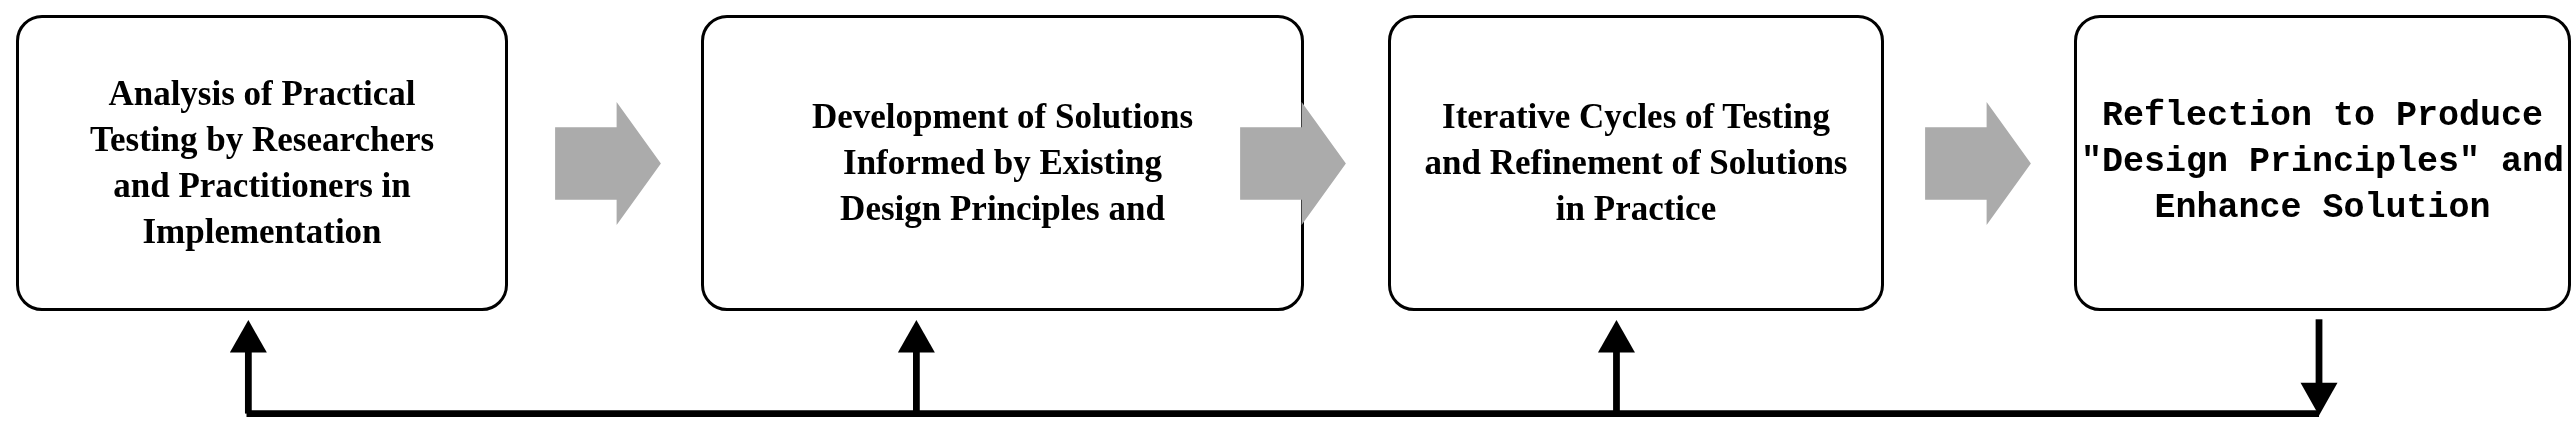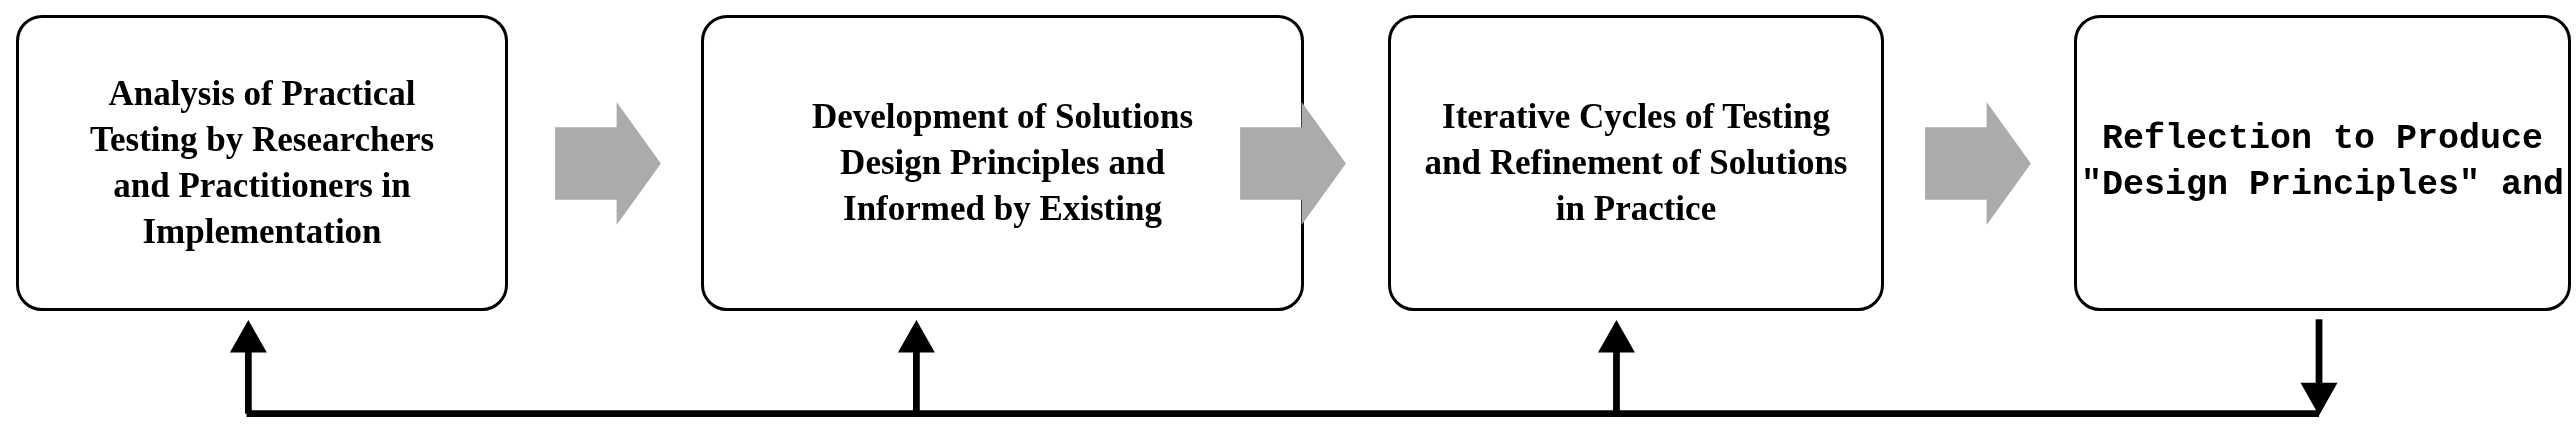--- a/index.html
+++ b/index.html
@@ -36,33 +36,34 @@
 
   <div class="stage-box" style="left:16px;top:15px;width:492px;height:296px;font-family:Liberation Serif, serif;">
     <div class="stage-line">Analysis of Practical</div>
     <div class="stage-line">Testing by Researchers</div>
     <div class="stage-line">and Practitioners in</div>
     <div class="stage-line">Implementation</div>
   </div>
 
   <div class="stage-box" style="left:701px;top:15px;width:603px;height:296px;">
     <div class="stage-line">Development of Solutions</div>
+    <div class="stage-line">Informed by Existing</div>
     <div class="stage-line">Design Principles and</div>
-    <div class="stage-line">Informed by Existing</div>
   </div>
 
   <div class="stage-box" style="left:1388px;top:15px;width:496px;height:296px;justify-content:center;">
     <div class="stage-line">Iterative Cycles of Testing</div>
     <div class="stage-line">and Refinement of Solutions</div>
     <div class="stage-line">in Practice</div>
   </div>
 
   <div class="stage-box" style="left:2074px;top:15px;width:497px;height:296px;font-family:Liberation Mono, monospace;">
     <div class="stage-line">Reflection to Produce</div>
     <div class="stage-line">"Design Principles" and</div>
+    <div class="stage-line">Enhance Solution</div>
   </div>
 
   <svg class="flow-arrow" style="left:555px;top:102px;" width="106" height="123" viewBox="0 0 172 200">
     <polygon points="0,41 100,41 100,0 172,100 100,200 100,159 0,159" fill="#ababab"></polygon>
   </svg>
 
   <svg class="flow-arrow" style="left:1240px;top:102px;" width="106" height="123" viewBox="0 0 172 200">
     <polygon points="0,41 100,41 100,0 172,100 100,200 100,159 0,159" fill="#ababab"></polygon>
   </svg>
 

